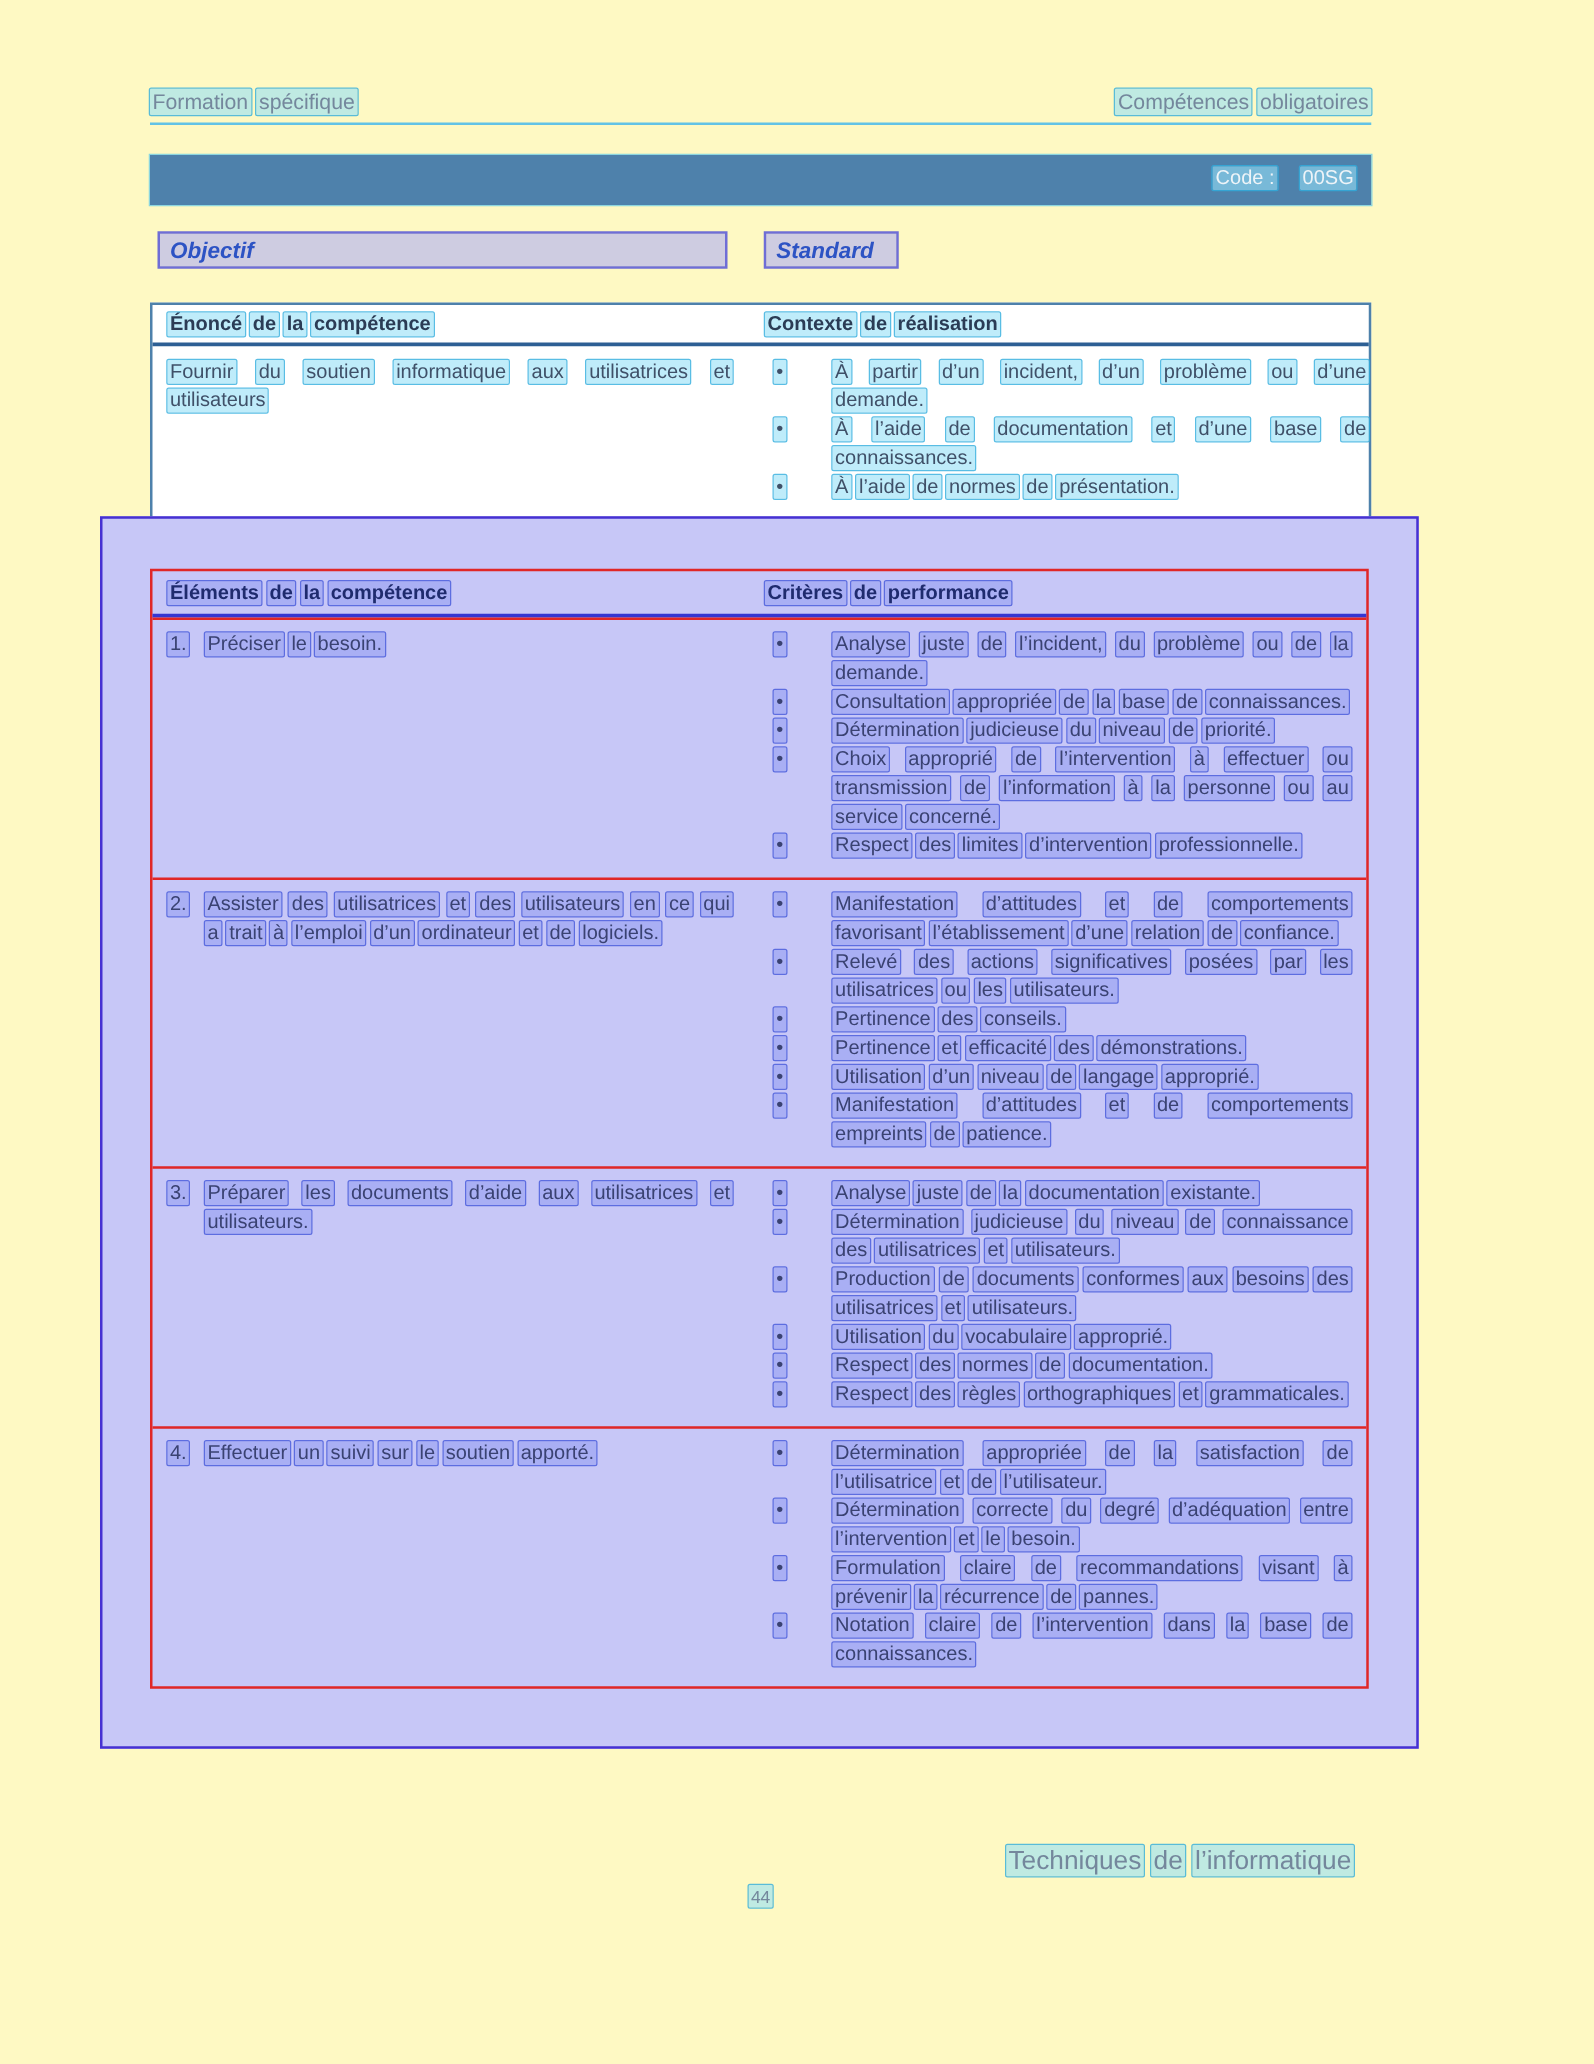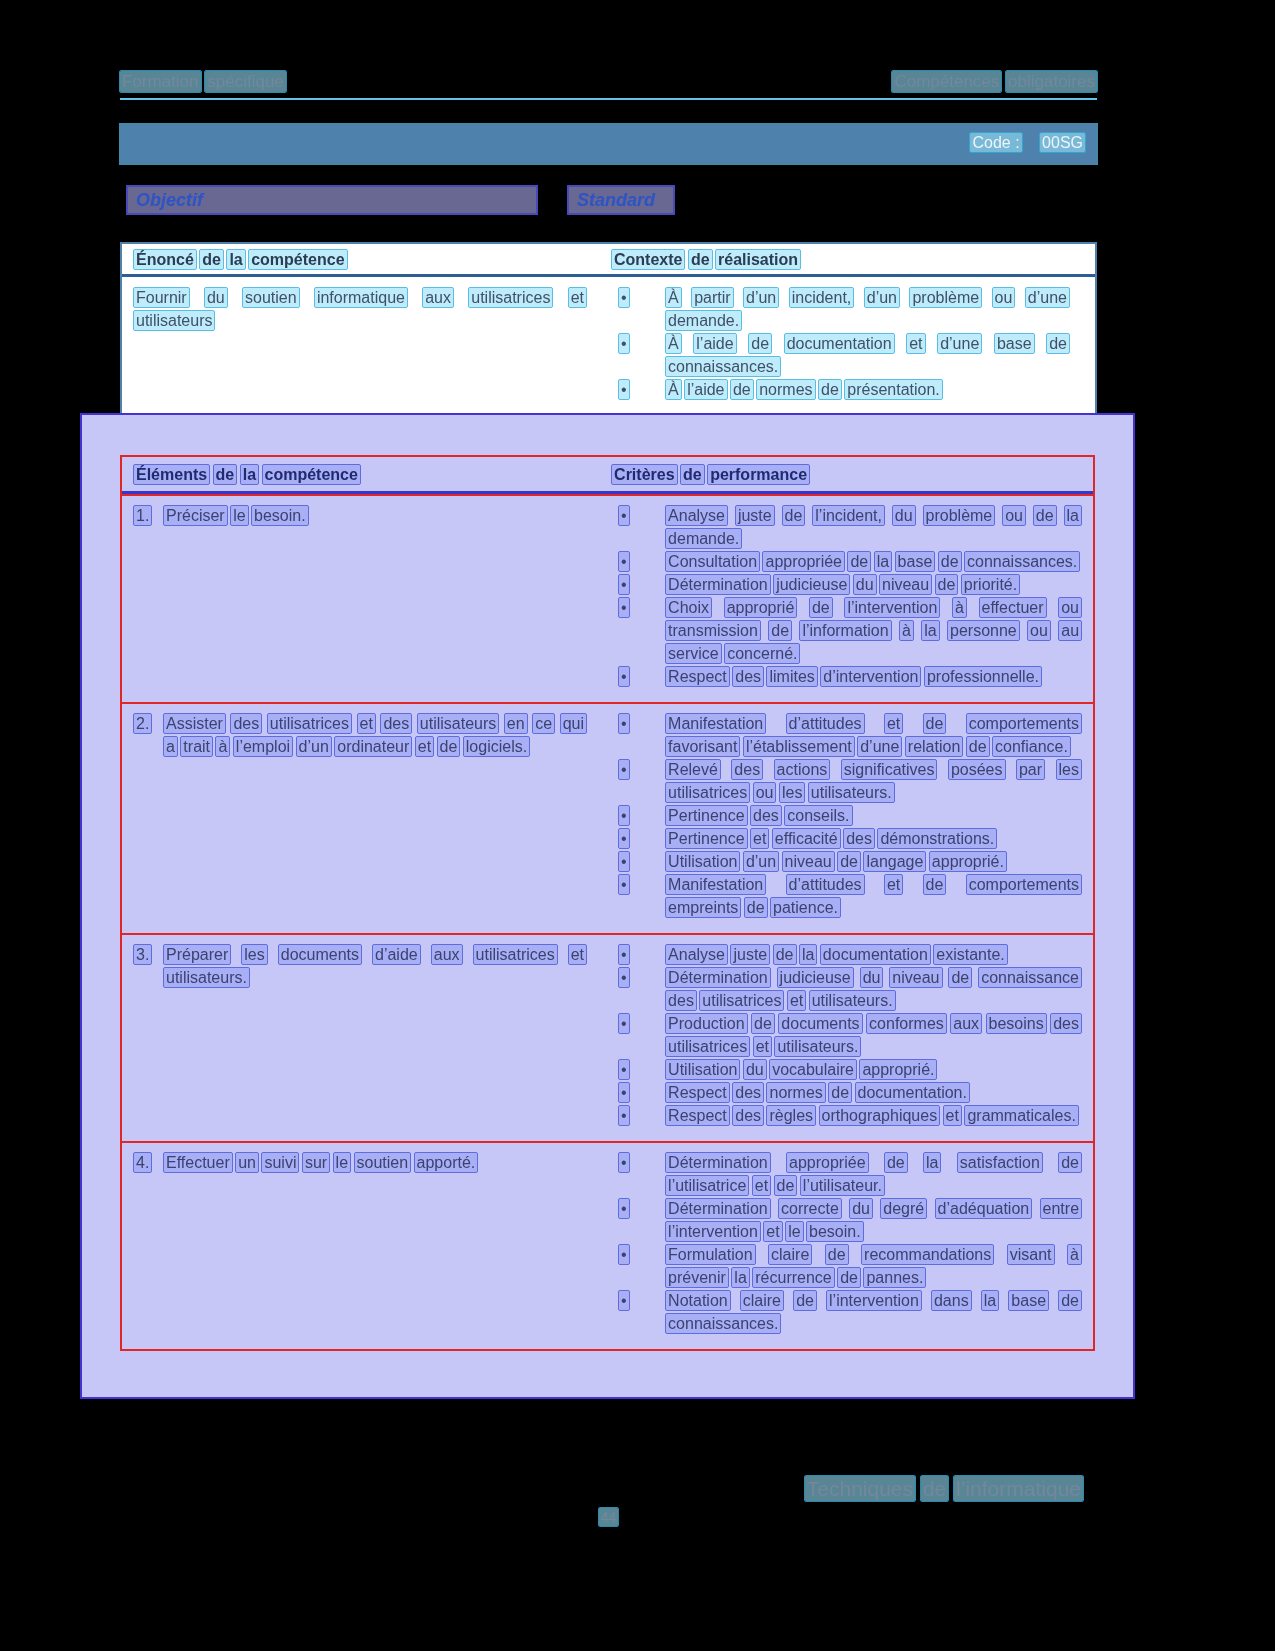--- a/index.html
+++ b/index.html
@@ -1,17 +1,17 @@
 <!DOCTYPE html>
 <html><head>
 <meta charset="utf-8">
 <style>
   html,body { margin:0; padding:0; background:#ffffff; }
   .page {
-    width:1275px; height:1651px; background:#000000; position:relative;
+    width:1275px; height:1651px; background:#fef9c3; position:relative;
     font-family:"Liberation Sans", sans-serif; font-size:16px; color:#3f5068;
     overflow:hidden;
   }
   .main { margin-left:120px; width:977px; padding-top:72px; }
 
   
   .w {
     background: rgba(149,223,247,0.6);
     outline: 1px solid rgba(47,172,221,0.8);
     border-radius:1px; padding:1px 2px;
@@ -38,28 +38,28 @@
 
   
   .subheads { margin-top:22px; height:28px; display:flex; align-items:center; }
   .subhead {
     display:inline-block; box-sizing:border-box;
     background: rgba(173,173,245,0.6);
     outline:2px solid rgba(86,86,217,0.85);
     color:#2d53c4; font-weight:bold; font-style:italic; font-size:18px;
     line-height:24px; padding:1px 8px;
   }
-  .subhead.obj { width:408px; margin-left:8px; }
+  .subhead.obj { width:452px; margin-left:8px; }
   .subhead.std { width:104px; margin-left:33px; }
 
   
   .t1 { margin-top:28px; border:2px solid #4e81ab; box-sizing:border-box; background:#fff; }
   .trow { display:flex; }
   .c1 { width:492px; box-sizing:border-box; padding:0 26px 0 12px; }
-  .c2 { width:485px; box-sizing:border-box; padding-right:26px; }
+  .c2 { width:485px; box-sizing:border-box; padding-right:0; }
   .t1-head { padding:7px 0 5px; border-bottom:3px solid #2d5f94; font-weight:bold; color:#2b3c55; }
   .t1-body { padding:9px 0 24px; }
   .jtext { text-align:justify; line-height:23px; }
 
   .bullet { display:flex; }
   .dot-wrap { width:27px; flex:0 0 27px; padding-left:7px; box-sizing:border-box; line-height:23px; }
   .btext { flex:1; text-align:justify; line-height:23px;margin-left:27px; }
 
   
   .panel {

